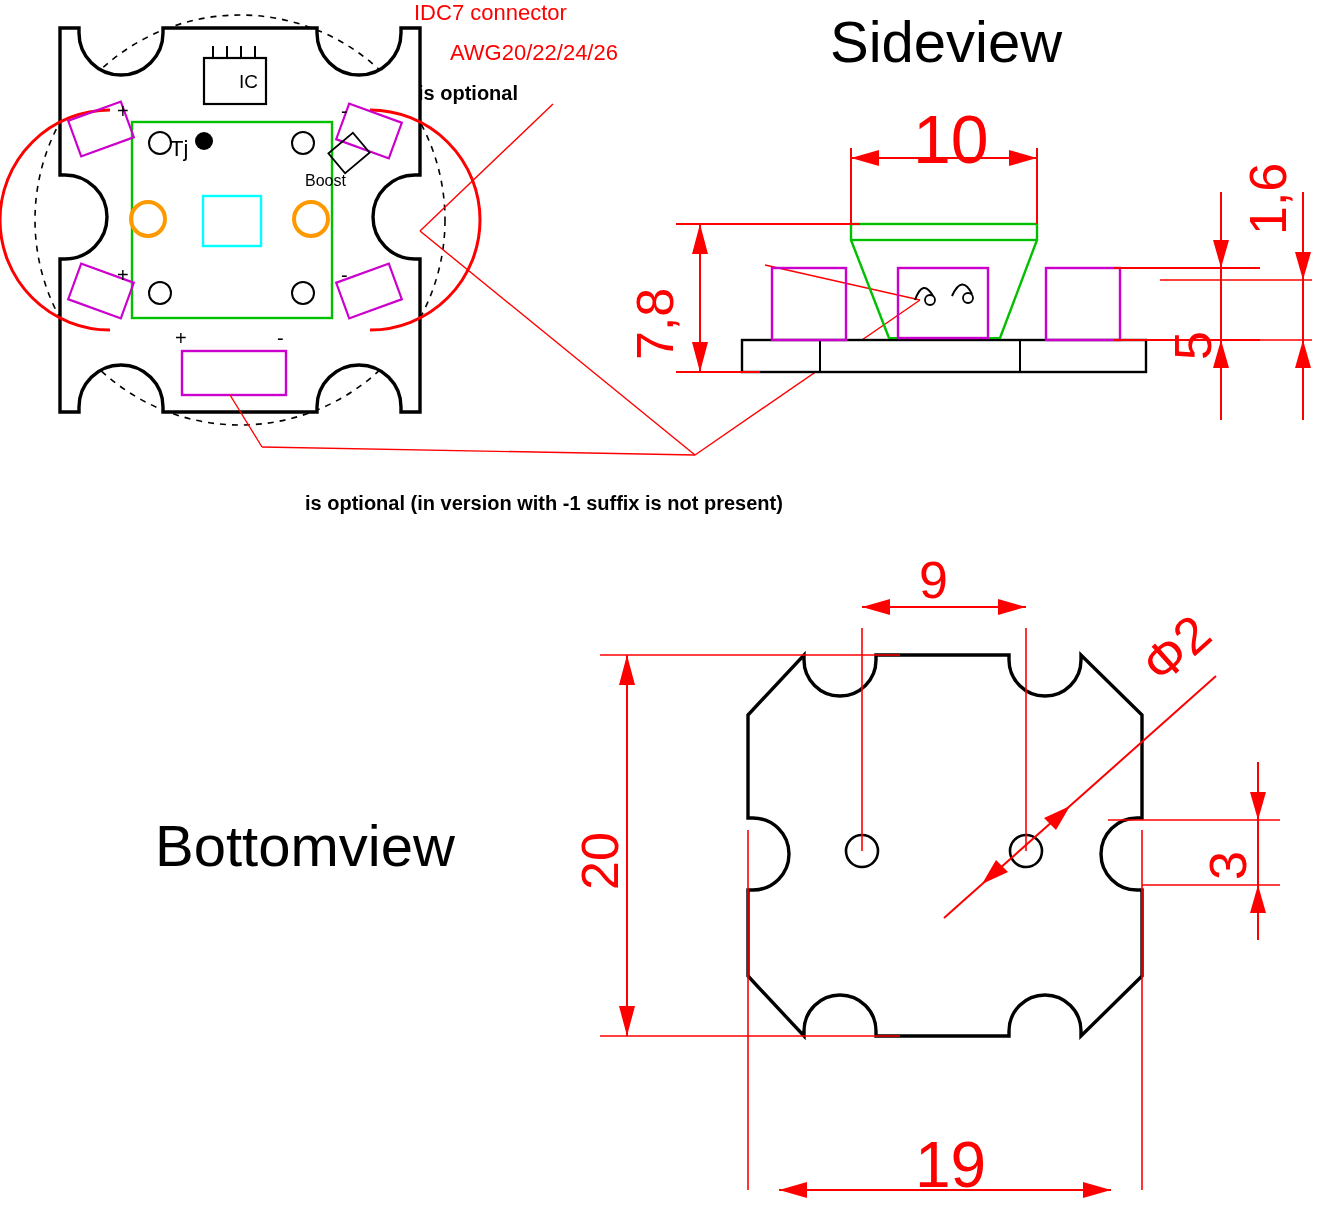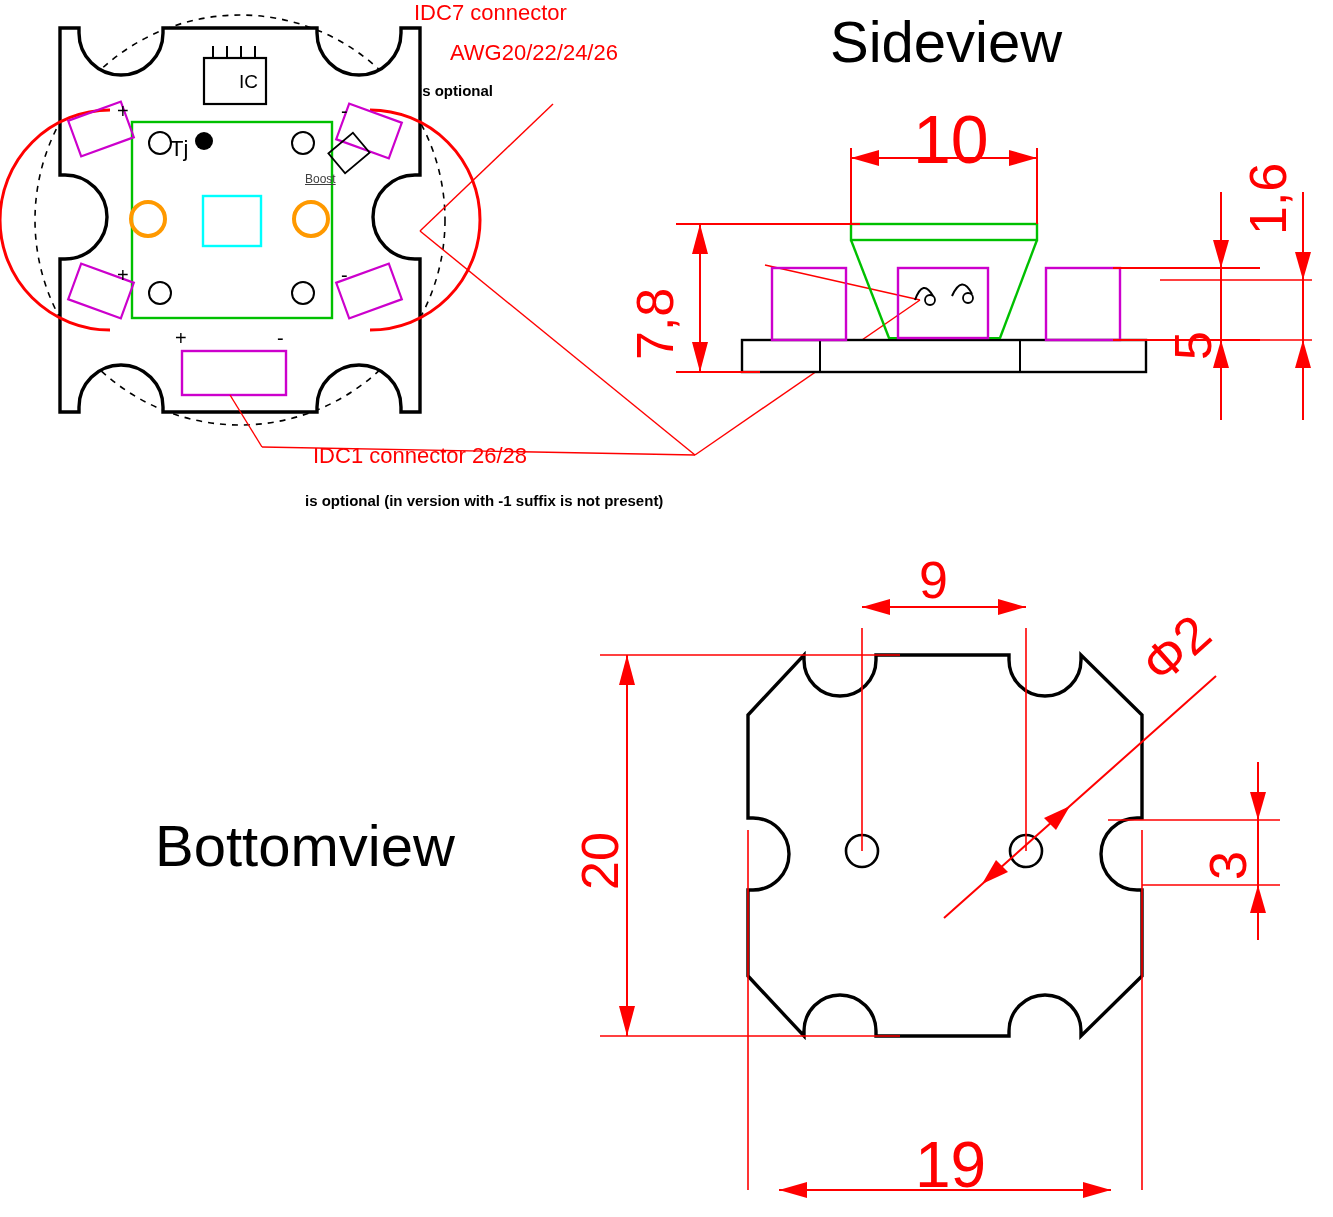--- a/index.html
+++ b/index.html
@@ -34,32 +34,31 @@
   .dim-lbl {
     font-size: 46px;
     color: #ff0000;
     font-weight: normal;
   }
   .note-big {
     font-size: 22px;
     color: #ff0000;
   }
   .note-small {
-    font-size: 15px;
+    font-size: 20px;
     font-weight: bold;
     color: #000;
   }
   .tiny-lbl {
     font-size: 15px;
     color: #000;
   }
   .tiny-red {
-    font-size: 12px;
-    color: #404040;
-    text-decoration: underline;
+    font-size: 16px;
+    color: #000000;
   }
   .ic-lbl {
     font-size: 19px;
     color: #000;
   }
   .rot90 { transform: rotate(-90deg); transform-origin: left top; }
 </style>
 </head>
 <body>
 
@@ -245,21 +244,20 @@
     </g>
   </svg>
 
   <div class="lbl title-lbl" style="left:830px; top:8px;">Sideview</div>
   <div class="lbl title-lbl" style="left:155px; top:812px;">Bottomview</div>
 
   <div class="lbl note-big" style="left:414px; top:0px;">IDC7 connector</div>
   <div class="lbl note-big" style="left:414px; top:40px;margin-left:36px;">AWG20/22/24/26</div>
   <div class="lbl note-small" style="left:418px; top:82px;">is optional</div>
 
-  <div class="lbl note-big" style="left:313px; top:443px;">IDC1 connector 26/28</div>
   <div class="lbl note-small" style="left:305px; top:492px;">is optional (in version with -1 suffix is not present)</div>
 
   <div class="lbl ic-lbl" style="left:219px; top:71px;margin-left:20px;">IC</div>
   <div class="lbl tiny-lbl" style="left:170px; top:136px; font-size:22px;">Tj</div>
   <div class="lbl tiny-red" style="left:305px; top:172px;">Boost</div>
   <div class="lbl tiny-lbl" style="left:117px; top:100px; font-size:20px;">+</div>
   <div class="lbl tiny-lbl" style="left:341px; top:100px; font-size:20px;">-</div>
   <div class="lbl tiny-lbl" style="left:117px; top:264px; font-size:20px;">+</div>
   <div class="lbl tiny-lbl" style="left:341px; top:264px; font-size:20px;">-</div>
   <div class="lbl tiny-lbl" style="left:175px; top:327px; font-size:20px;">+</div>

